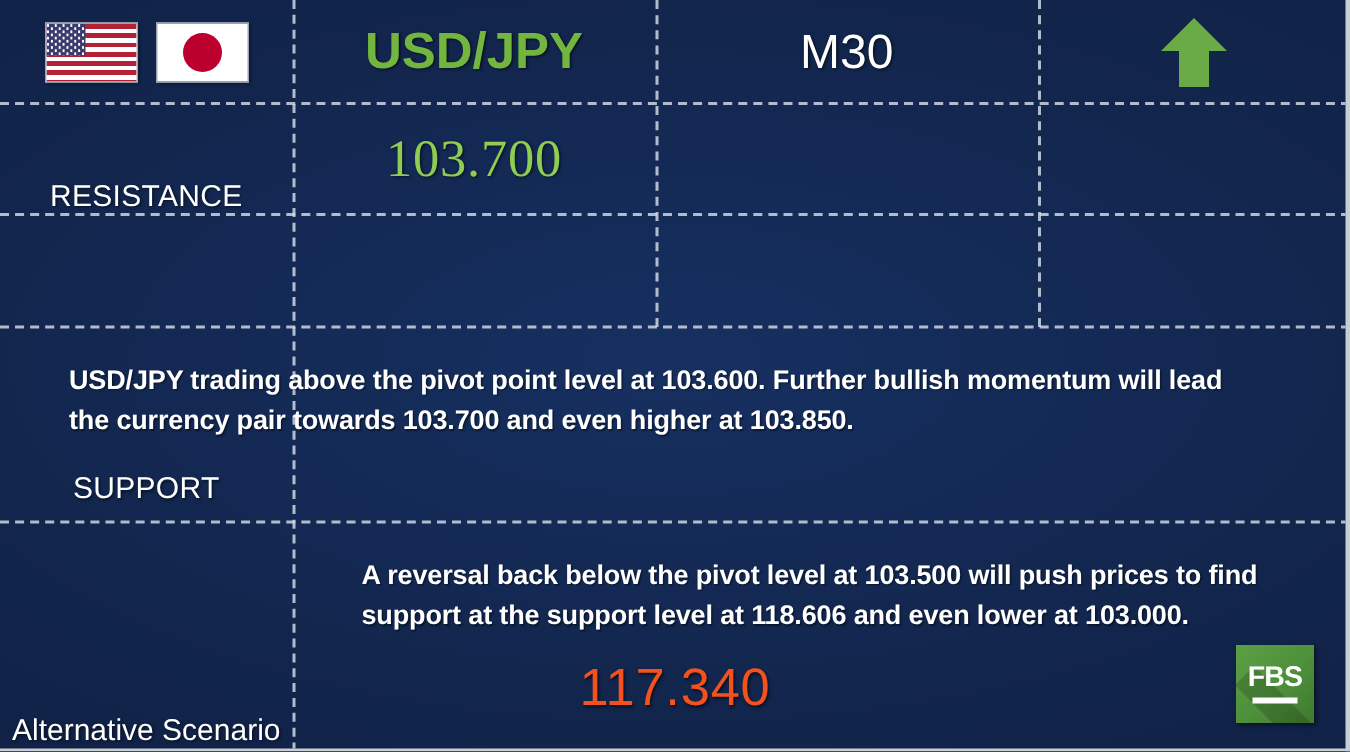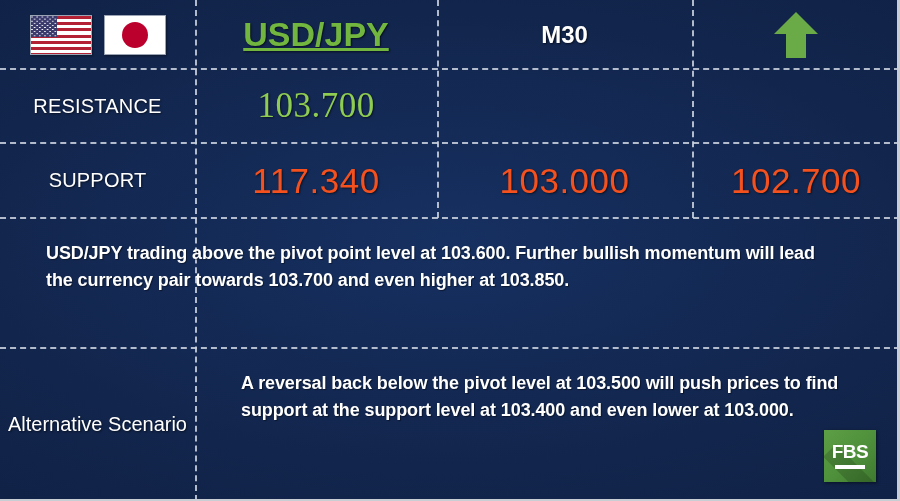--- a/index.html
+++ b/index.html
@@ -25,21 +25,21 @@
   
   .row {
     position: absolute;
     left: 0;
     width: 900px;
     display: flex;
     box-sizing: border-box;
   }
   #row-header   { top: 0;   height: 69px; }
   #row-resist   { top: 69px; height: 74px; }
-  #row-support  { top: 143px; height: 75px; }
+  #row-support  { top: 143px; height: 75px; flex-direction: column; }
   #row-primary  { top: 218px; height: 130px; }
   #row-alt      { top: 348px; height: 153px; }
 
   
   .hsep {
     position: absolute;
     left: 0;
     width: 900px;
     height: 0;
     border-top: 2px dashed #cfd6e2;
@@ -58,21 +58,21 @@
   }
   #vsep-label { left: 195px; top: 0; height: 501px; }
   #vsep-c1    { left: 437px; top: 0; height: 218px; }
   #vsep-c2    { left: 692px; top: 0; height: 218px; }
 
   
   .cell-label {
     width: 195px;
     flex: 0 0 195px;
     display: flex;
-    align-items: center;
+    align-items: flex-end;
     justify-content: center;
     text-align: center;
     color: #ffffff;
     text-shadow: 1px 1px 2px rgba(0,0,0,.55);
   }
   .cell-v1 { flex: 0 0 242px; }
   .cell-v2 { flex: 0 0 255px; }
   .cell-v3 { flex: 0 0 208px; }
   .cell-val {
     display: flex;
@@ -128,25 +128,24 @@
       radial-gradient(circle, #fff 0.7px, transparent 0.9px);
     background-size: 5.2px 4.2px, 5.2px 4.2px;
     background-position: 1px 1px, 3.6px 3.1px;
   }
 
   #pair-title {
     font-size: 34px;
     font-weight: bold;
     color: #72b63f;
     text-shadow: 1px 1px 2px rgba(0,0,0,.6);
-    text-decoration: underline;
   }
   #timeframe-title {
-    font-size: 24px;
-    font-weight: bold;
+    font-size: 32px;
+    font-weight: normal;
     color: #ffffff;
     text-shadow: 1px 1px 2px rgba(0,0,0,.6);
   }
   #trend-arrow-wrap {
     display: flex;
     align-items: center;
     justify-content: center;
   }
 
   
@@ -282,21 +281,21 @@
   </div>
 
   <div class="row" id="row-primary">
     <div class="scenario-body">USD/JPY trading above the pivot point level at 103.600. Further bullish momentum will lead the currency pair towards 103.700 and even higher at 103.850.</div>
   </div>
 
   <div class="row" id="row-alt">
     <div class="cell-label">
       <span class="scenario-label">Alternative Scenario</span>
     </div>
-    <div class="scenario-body">A reversal back below the pivot level at 103.500 will push prices to find support at the support level at 103.400 and even lower at 103.000.</div>
+    <div class="scenario-body">A reversal back below the pivot level at 103.500 will push prices to find support at the support level at 118.606 and even lower at 103.000.</div>
   </div>
 
   <div id="fbs-logo">
     <span id="fbs-shadow"></span>
     <span id="fbs-text">FBS</span>
     <span id="fbs-bar"></span>
   </div>
 
 </div>
 

